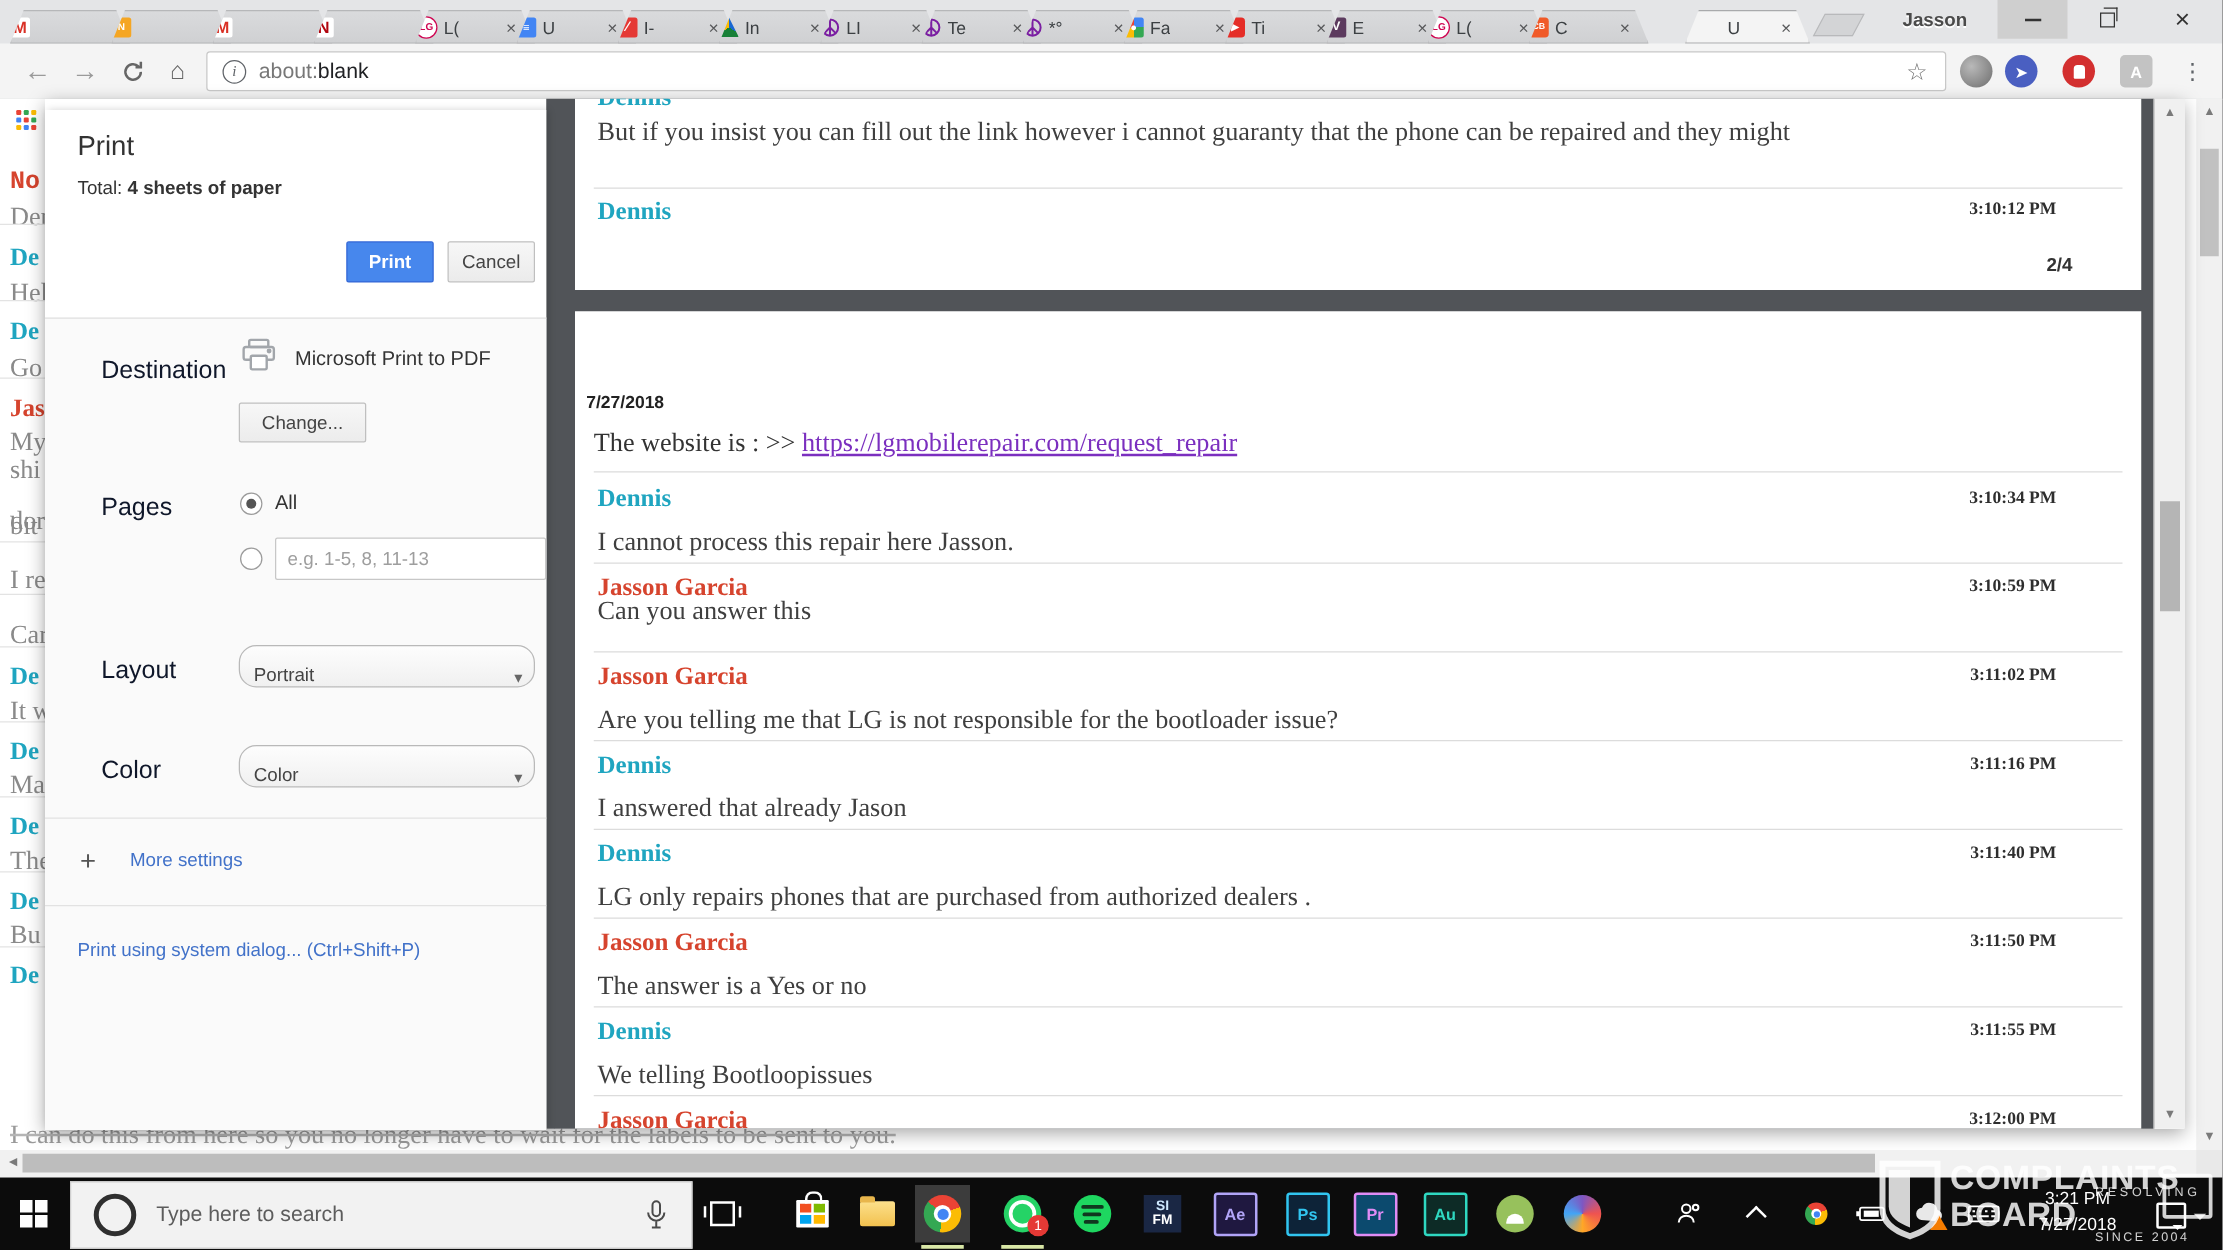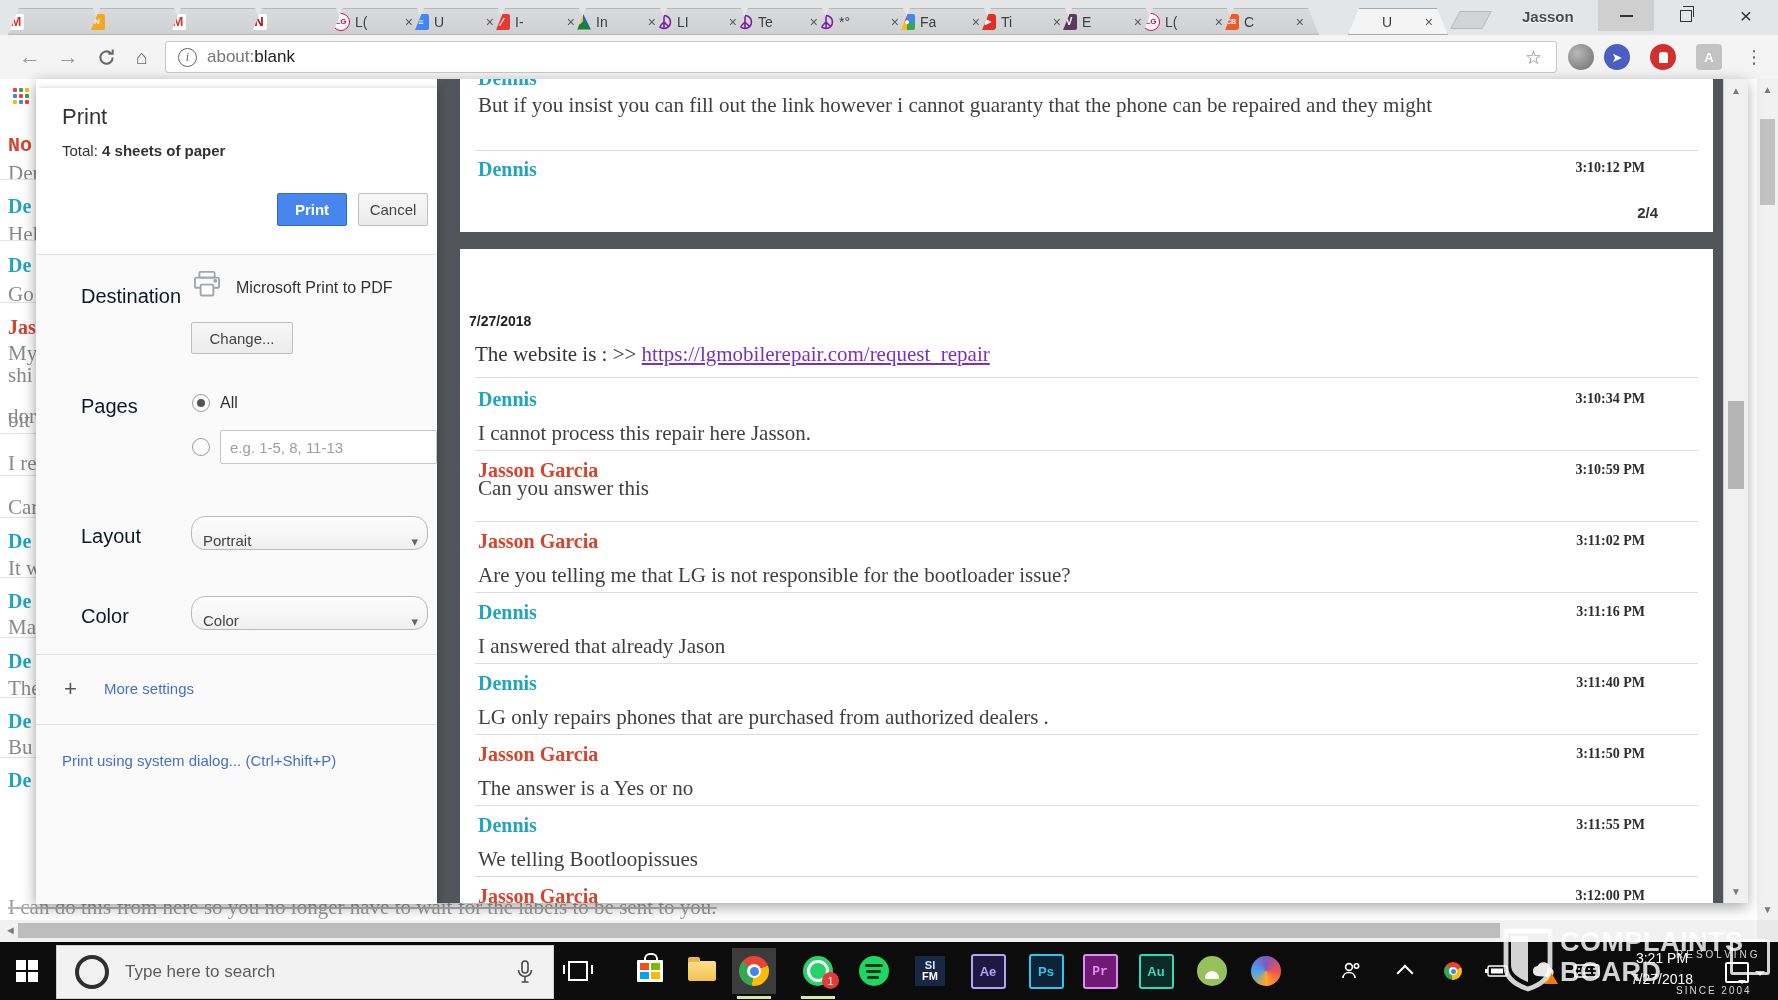--- a/index.html
+++ b/index.html
@@ -514,21 +514,21 @@
           <span style="color:#fff;">FM</span>
         </span>
       </div>
       <div class="tb-icon" style="left: 966px;">
         <span class="adobe" style="background:#1f1840;border-color:#b1a4f7;color:#b1a4f7;">Ae</span>
       </div>
       <div class="tb-icon" style="left: 1024px;">
         <span class="adobe" style="background:#0d2338;border-color:#31c5f0;color:#31c5f0;">Ps</span>
       </div>
       <div class="tb-icon" style="left: 1078px;">
-        <span class="adobe" style="background:#701a75;border-color:#e08cf5;color:#e08cf5;font-family:Liberation Mono, monospace;">Pr</span>
+        <span class="adobe" style="background:#0c4a6e;border-color:#e08cf5;color:#e08cf5;">Pr</span>
       </div>
       <div class="tb-icon" style="left: 1134px;">
         <span class="adobe" style="background:#0d2b26;border-color:#2fd8c1;color:#2fd8c1;">Au</span>
       </div>
       <div class="tb-icon" style="left: 1190px;">
         <span style="width:30px;height:30px;border-radius:50%;background:#97c15c;position:relative;display:flex;align-items:flex-end;justify-content:center;">
           <span style="width:14px;height:8px;background:#fff;border-radius:7px 7px 0 0;margin-bottom:7px;"></span>
         </span>
       </div>
       <div class="tb-icon" style="left: 1244px;">

